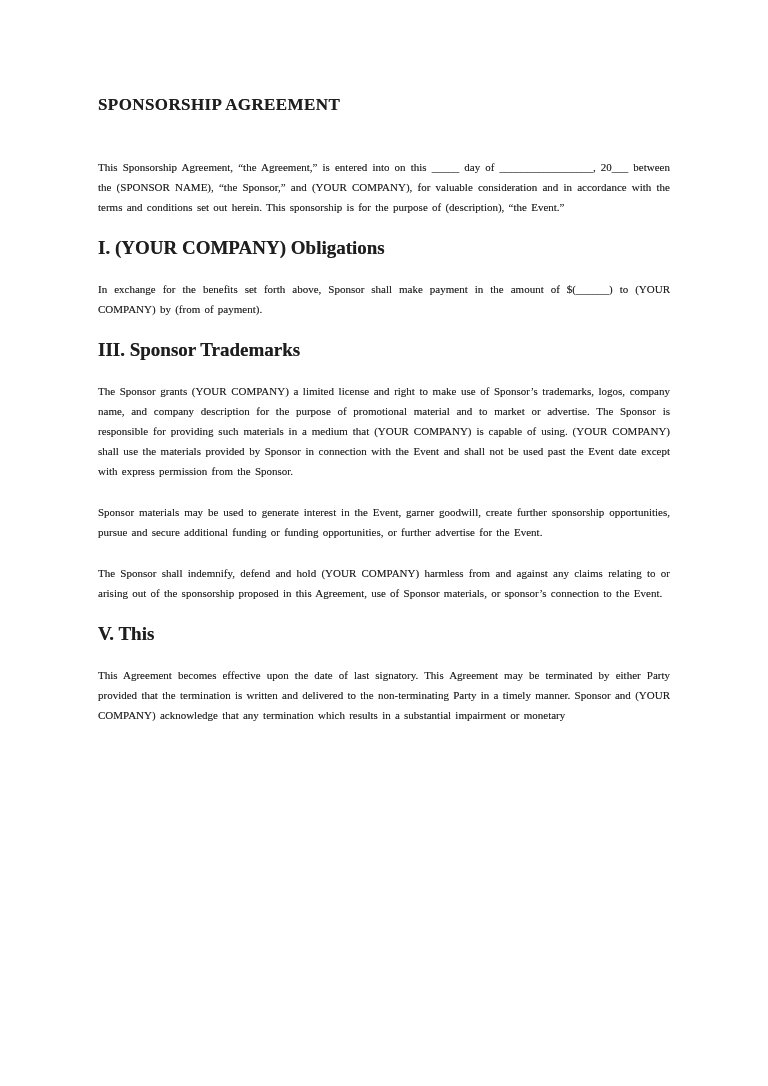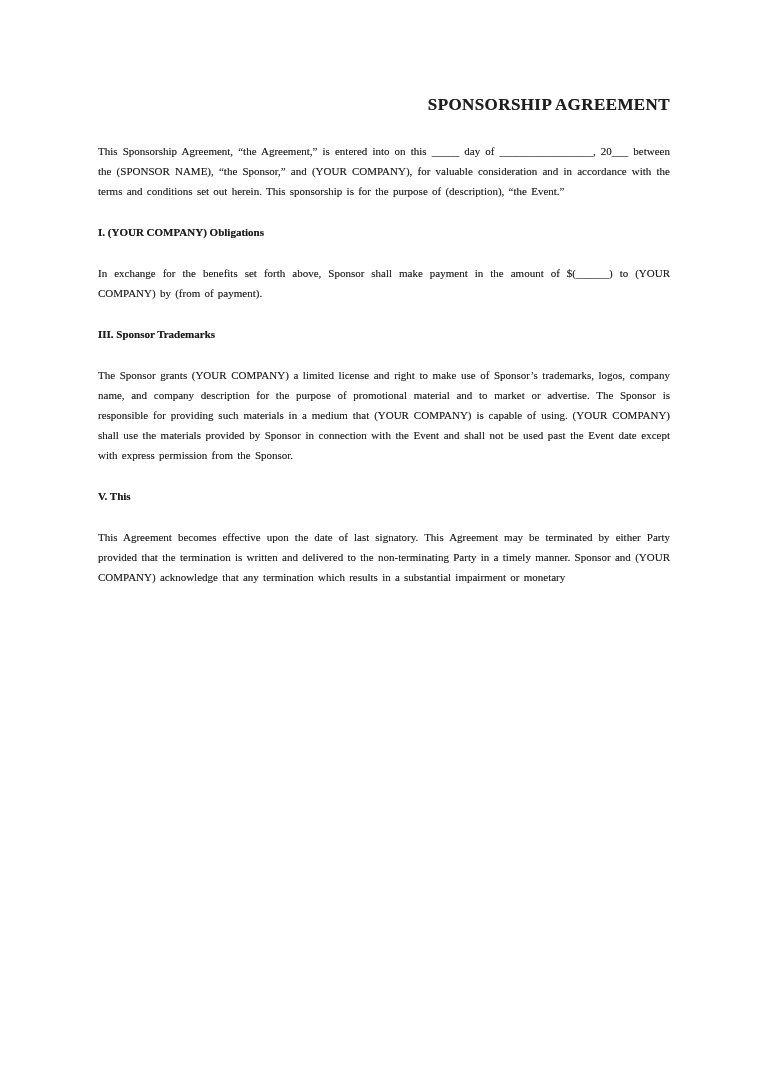--- a/index.html
+++ b/index.html
@@ -15,36 +15,36 @@
   }
   .content {
     position: absolute;
     top: 94px;
     left: 98px;
     width: 572px;
   }
   .doc-title {
     font-size: 17px;
     font-weight: bold;
-    text-align: right;
+    text-align: left;
     letter-spacing: 0.4px;
     line-height: 22px;
-    margin-bottom: 25px;
+    margin-bottom: 41px;
     text-shadow: 0 0 0.5px rgba(20,20,20,0.6);
   }
   .para {
     font-size: 11px;
     line-height: 20px;
     text-align: justify;
     word-spacing: 1.5px;
     margin-bottom: 21px;
     text-shadow: 0 0 0.5px rgba(20,20,20,0.45);
   }
   .heading {
-    font-size: 11px;
+    font-size: 19px;
     font-weight: bold;
     line-height: 20px;
     margin-bottom: 21px;
     text-shadow: 0 0 0.5px rgba(20,20,20,0.6);
   }
 </style>
 </head>
 <body>
 
 <div class="page">
@@ -57,21 +57,23 @@
     <h2 class="heading">I. (YOUR COMPANY) Obligations</h2>
 
 
 
     <p class="para">In exchange for the benefits set forth above, Sponsor shall make payment in the amount of $(______) to (YOUR COMPANY) by (from of payment).</p>
 
     <h2 class="heading">III. Sponsor Trademarks</h2>
 
     <p class="para">The Sponsor grants (YOUR COMPANY) a limited license and right to make use of Sponsor’s trademarks, logos, company name, and company description for the purpose of promotional material and to market or advertise. The Sponsor is responsible for providing such materials in a medium that (YOUR COMPANY) is capable of using. (YOUR COMPANY) shall use the materials provided by Sponsor in connection with the Event and shall not be used past the Event date except with express permission from the Sponsor.</p>
 
+    <p class="para">Sponsor materials may be used to generate interest in the Event, garner goodwill, create further sponsorship opportunities, pursue and secure additional funding or funding opportunities, or further advertise for the Event.</p>
 
 
+    <p class="para">The Sponsor shall indemnify, defend and hold (YOUR COMPANY) harmless from and against any claims relating to or arising out of the sponsorship proposed in this Agreement, use of Sponsor materials, or sponsor’s connection to the Event.</p>
 
     <h2 class="heading">V. This</h2>
 
     <p class="para">This Agreement becomes effective upon the date of last signatory. This Agreement may be terminated by either Party provided that the termination is written and delivered to the non-terminating Party in a timely manner. Sponsor and (YOUR COMPANY) acknowledge that any termination which results in a substantial impairment or monetary</p>
 
   </div>
 </div>
 
 </body></html>

